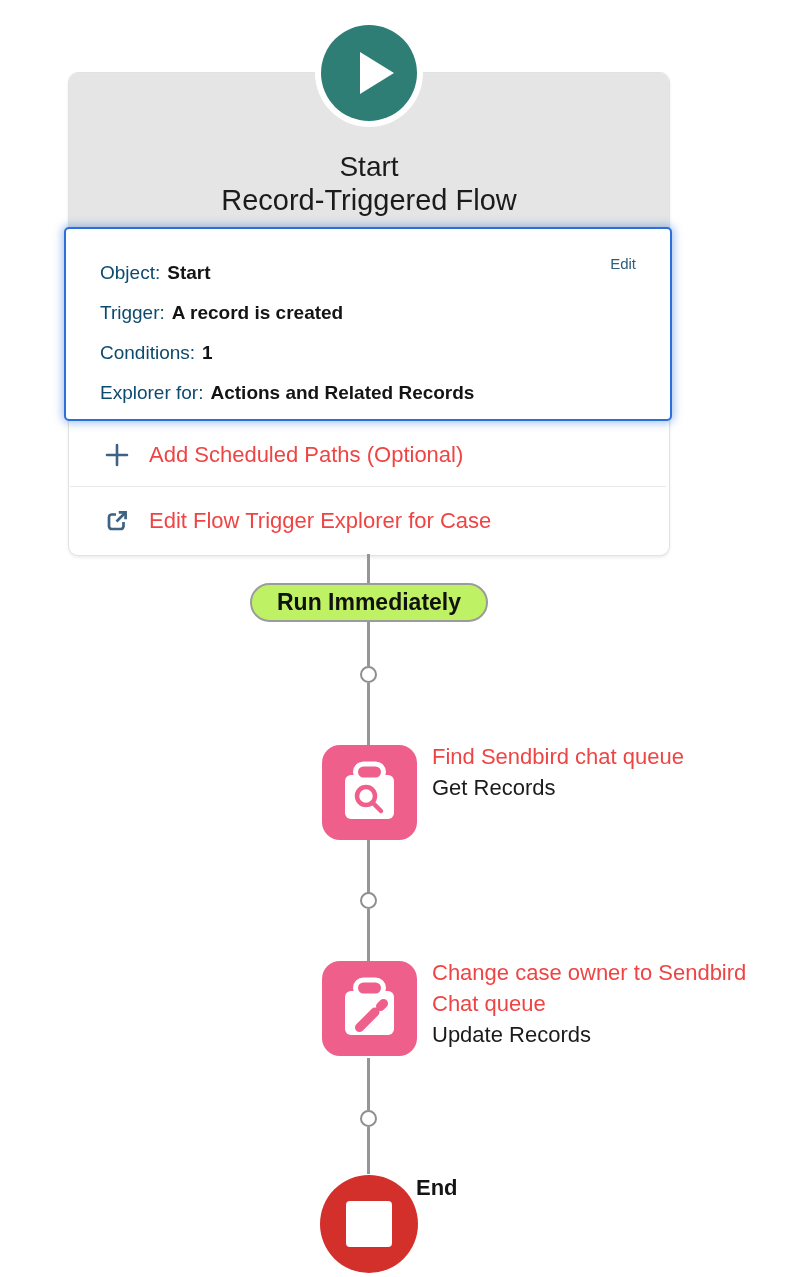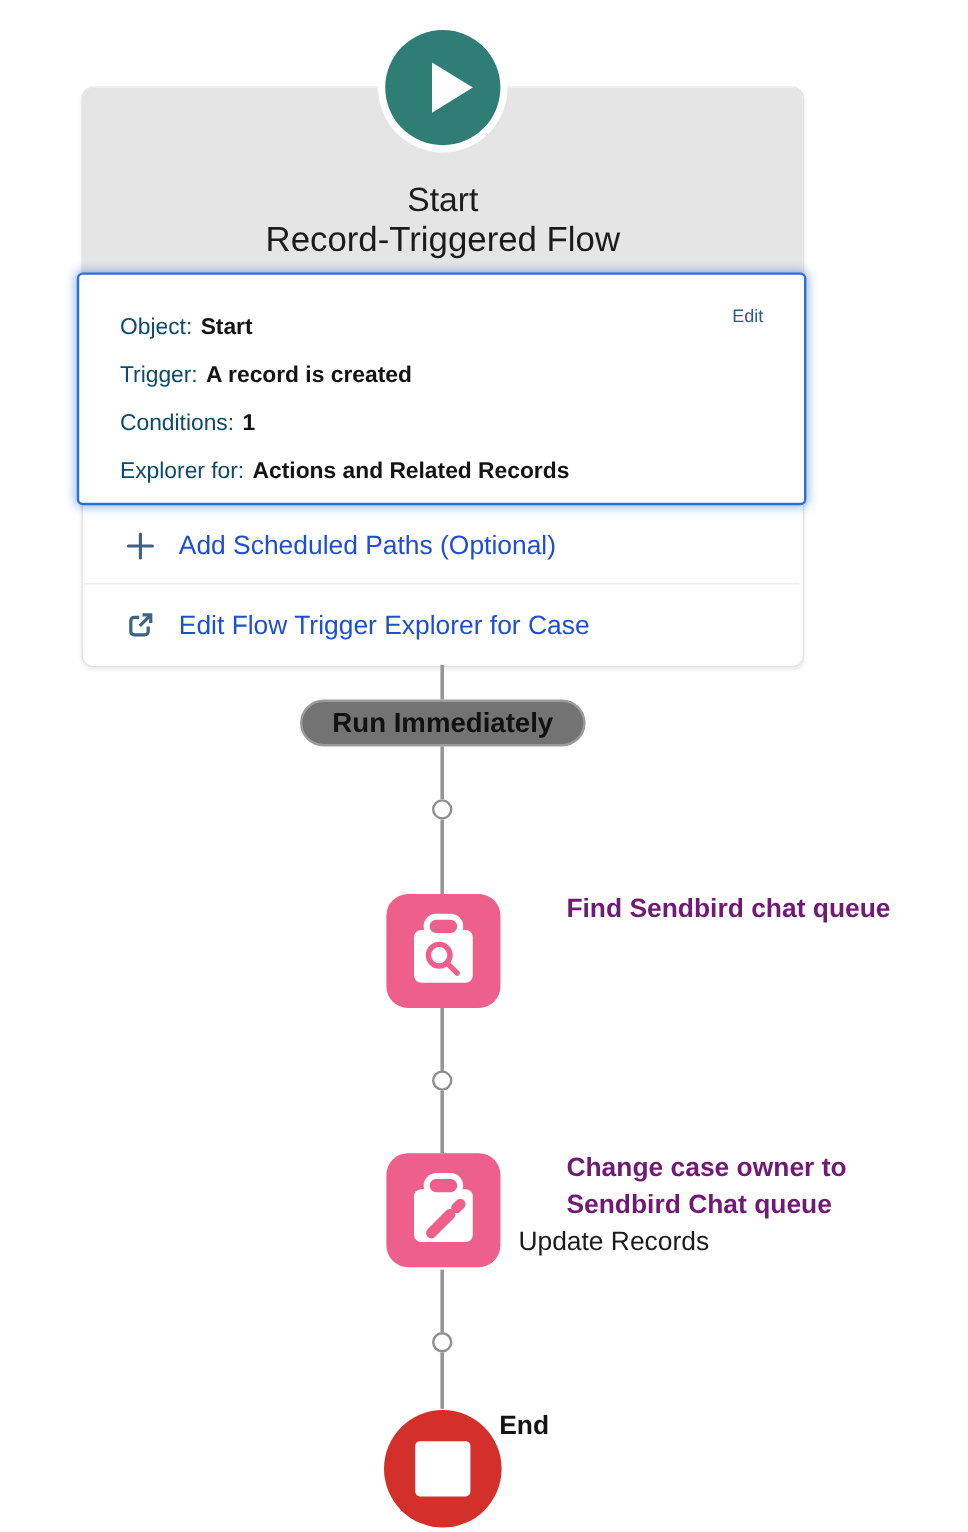--- a/index.html
+++ b/index.html
@@ -23,50 +23,50 @@
   .config-panel{position:absolute;left:64px;top:227px;width:608px;height:194px;box-sizing:border-box;
     background:#ffffff;border:2px solid #2b6fd8;border-radius:5px;z-index:5;
     box-shadow:0 0 8px 2px rgba(43,111,216,.42);padding:24px 34px 0 34px;}
   .detail-row{font-size:19px;line-height:40px;white-space:nowrap;}
   .detail-label{font-weight:400;color:#0c4a6e;}
   .detail-value{font-weight:700;color:#141414;margin-left:7px;}
   .edit-link{position:absolute;top:26px;right:34px;font-size:15px;color:#2f5d7c;cursor:pointer;}
 
   
   .link-row{position:absolute;left:1px;width:596px;display:flex;align-items:center;cursor:pointer;
-    padding-left:34px;box-sizing:border-box;color:#1d4ed8;font-size:22px;}
+    padding-left:34px;box-sizing:border-box;color:#ef4444;font-size:22px;}
   .link-row .ico{width:26px;height:26px;margin-right:19px;flex:0 0 auto;display:flex;}
   .row-scheduled{top:350px;height:63px;}
   .row-divider{position:absolute;left:1px;top:413px;width:596px;height:1px;background:#e9e9e9;}
   .row-explorer{top:414px;height:68px;}
 
   
   .seg{position:absolute;left:367px;width:3px;background:#969696;}
   .seg1{top:554px;height:29px;}
   .seg2{top:622px;height:44px;}
   .seg3{top:683px;height:62px;}
   .seg4{top:840px;height:53px;}
   .seg5{top:909px;height:52px;}
   .seg6{top:1058px;height:52px;}
   .seg7{top:1127px;height:47px;}
   .node-dot{position:absolute;left:360px;width:13px;height:13px;border-radius:50%;
     background:#ffffff;border:2px solid #8f8f8f;cursor:pointer;}
   .dot1{top:666px;} .dot2{top:892px;} .dot3{top:1110px;}
 
   .run-pill{position:absolute;left:250px;top:583px;width:238px;height:39px;box-sizing:border-box;
-    background:#737373;border:2px solid #9b9b9b;border-radius:20px;z-index:4;
+    background:#bef264;border:2px solid #9b9b9b;border-radius:20px;z-index:4;
     display:flex;align-items:center;justify-content:center;font-size:23px;font-weight:700;color:#111111;}
 
   
   .elem-tile{position:absolute;left:322px;width:95px;height:95px;border-radius:18px;background:#ee5f8b;
     cursor:pointer;display:flex;align-items:center;justify-content:center;}
   .tile1{top:745px;} .tile2{top:961px;}
   .elem-label{position:absolute;left:432px;width:320px;font-size:22px;line-height:31px;}
   .label1{top:741px;} .label2{top:957px;}
-  .elem-title{font-weight:700;color:#701a75;margin-left:40px;}
+  .elem-title{font-weight:400;color:#ef4444;}
   .elem-type{font-weight:400;color:#1b1b1b;}
 
   
   .end-circle{position:absolute;left:320px;top:1175px;width:98px;height:98px;border-radius:50%;
     background:#d3302c;cursor:pointer;display:flex;align-items:center;justify-content:center;}
   .end-square{width:46px;height:46px;background:#ffffff;border-radius:4px;}
   .end-label{position:absolute;left:416px;top:1172px;font-size:22px;line-height:31px;font-weight:700;color:#141414;}
 </style>
 </head>
 <body>
@@ -139,20 +139,21 @@
       <svg width="95" height="95" viewBox="0 0 95 95">
         <rect x="23" y="30" width="49" height="44" rx="6" fill="#ffffff"></rect>
         <rect x="33.5" y="19" width="28" height="16" rx="8" fill="#ee5f8b" stroke="#ffffff" stroke-width="5"></rect>
         <circle cx="44" cy="51" r="9" fill="#ffffff" stroke="#ee5f8b" stroke-width="4.5"></circle>
         <path d="M50.5 57.5 L59 66" stroke="#ee5f8b" stroke-width="4.5" stroke-linecap="round"></path>
       </svg>
     </span>
   </div>
   <div class="elem-label label1">
     <div class="elem-title">Find Sendbird chat queue</div>
+    <div class="elem-type">Get Records</div>
   </div>
 
   <div class="seg seg4"></div>
   <div class="node-dot dot2"></div>
   <div class="seg seg5"></div>
 
   <div class="elem-tile tile2">
     <span style="display:flex;">
       <svg width="95" height="95" viewBox="0 0 95 95">
         <rect x="23" y="30" width="49" height="44" rx="6" fill="#ffffff"></rect>

